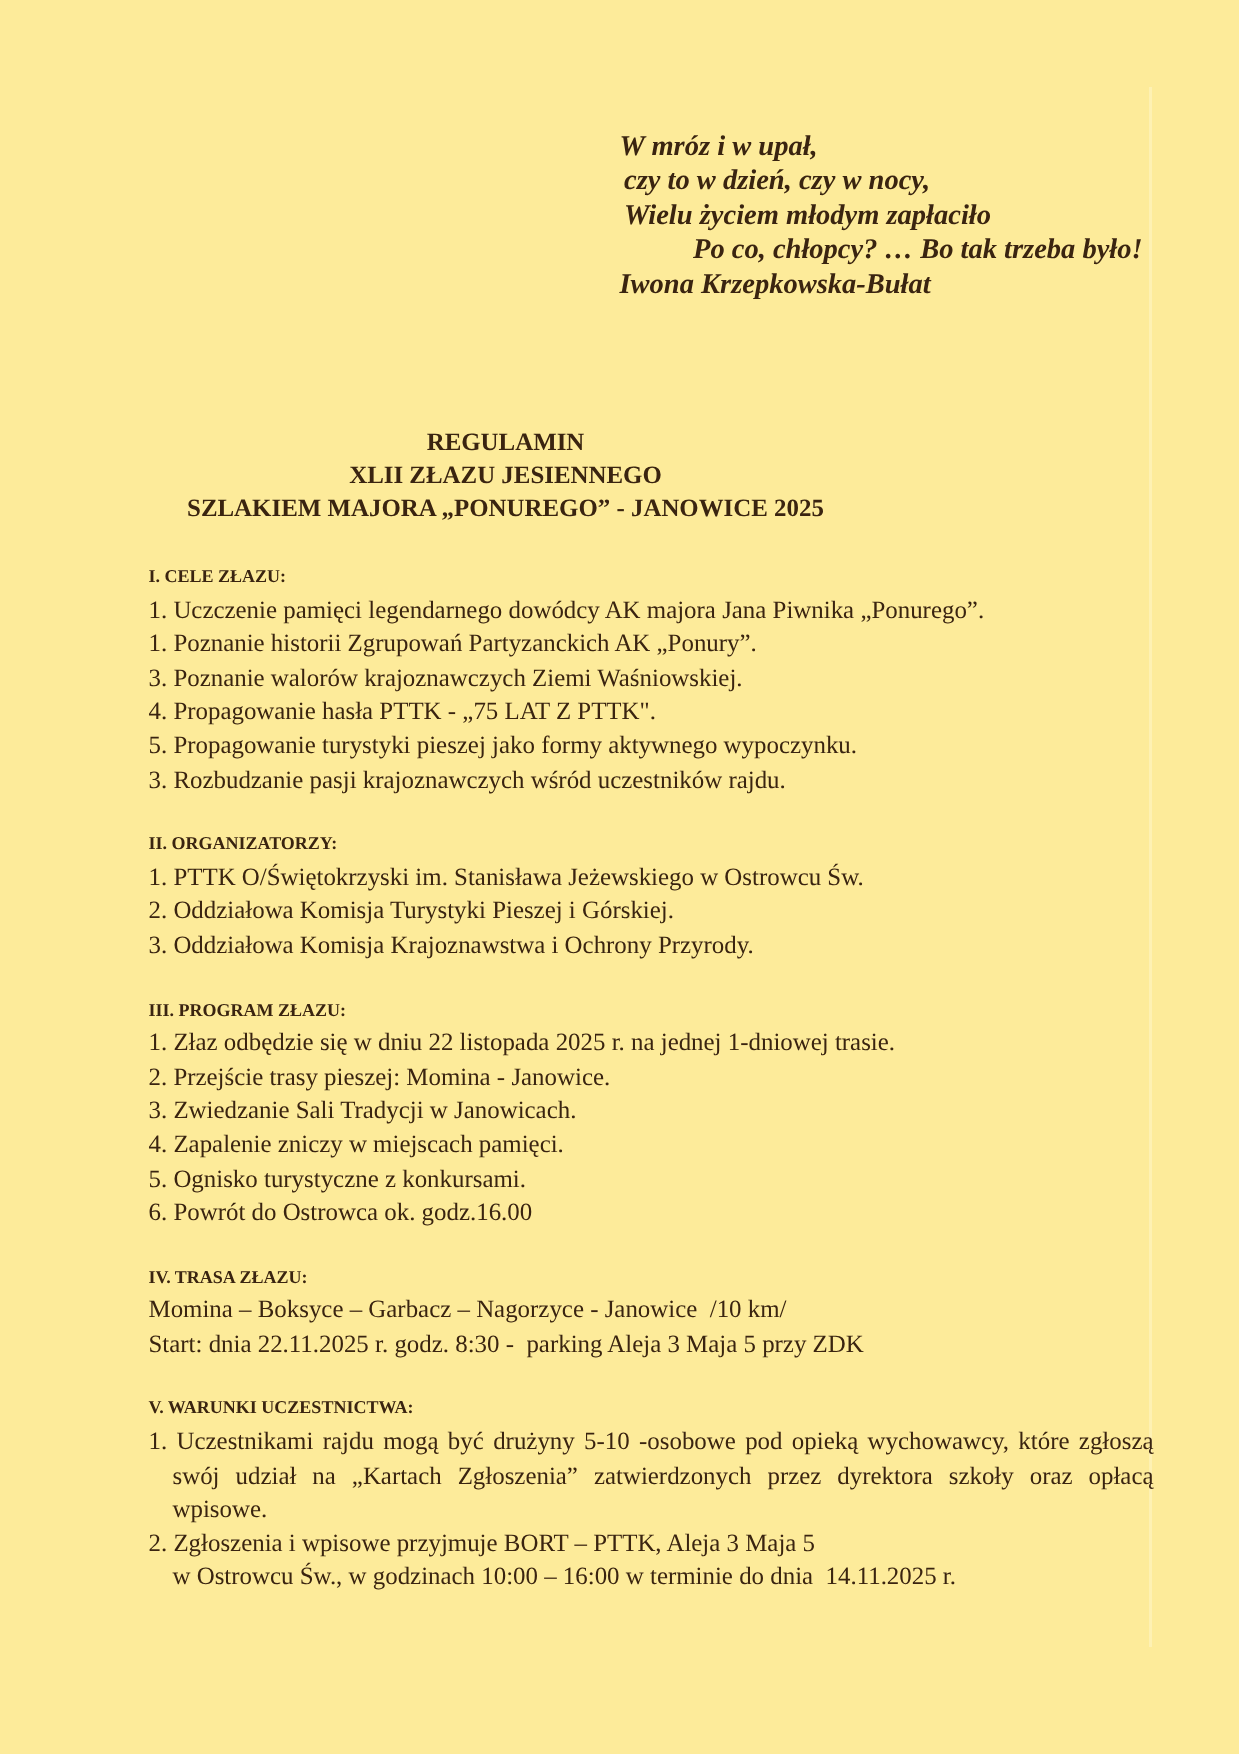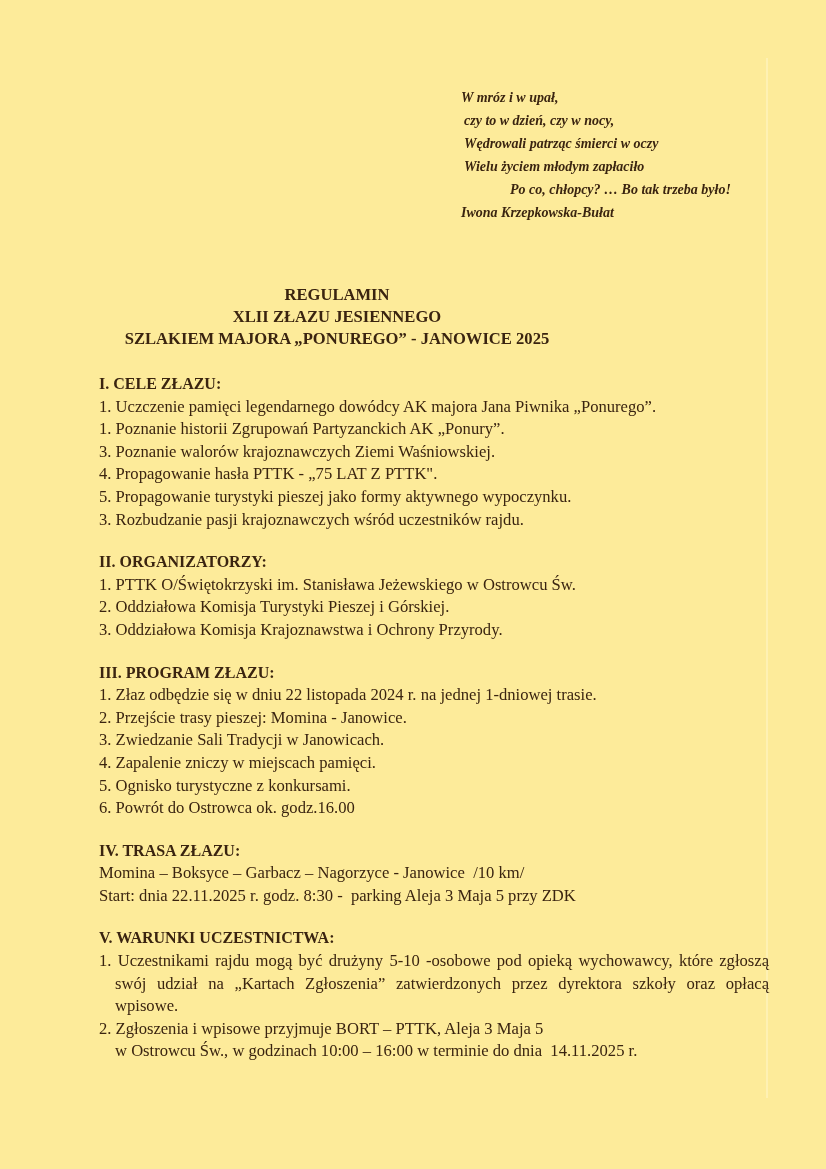--- a/index.html
+++ b/index.html
@@ -11,55 +11,54 @@
     position: relative;
     overflow: hidden;
   }
   .edge-line {
     position: absolute; left: 766px; top: 58px; width: 2px; height: 1040px;
     background: #fef3be; opacity: 0.7;
   }
   .poem {
     position: absolute; left: 413px; top: 86px;
     font-style: italic; font-weight: bold;
-    font-size: 14px; line-height: 23px; margin-left: 48px;
+    font-size: 19px; line-height: 23px;
   }
   .poem div { white-space: pre; }
   .poem .l1 { padding-left: 0; }
   .poem .l2 { padding-left: 3px; }
   .poem .l3 { padding-left: 3px; }
   .poem .l4 { padding-left: 3px; }
   .poem .l5 { padding-left: 49px; }
   .poem .author { font-weight: bold; text-align: left; width: 355px; }
   .title {
     position: absolute; left: 0; width: 654px; top: 284px;
     text-align: center; font-weight: bold; font-size: 16.6px; line-height: 22px;
   }
   .title div { padding-left: 20px; }
   .content {
     position: absolute; left: 99px; top: 373px; width: 670px;
     font-size: 16.6px; line-height: 22.6px;
   }
   .section { margin-bottom: 20px; }
   .section h2 {
-    margin: 0; font-size: 16px; font-weight: bold; line-height: 22.6px;
+    margin: 0; font-size: 12px; font-weight: bold; line-height: 22.6px;
   }
   .item { white-space: pre-wrap; }
   .justified { text-align: justify; text-align-last: left; }
   .hanging { padding-left: 16px; text-indent: -16px; }
 </style>
 </head>
 <body>
 
 <div class="edge-line"></div>
 
 <div class="poem">
   <div class="l1">W mróz i w upał,</div>
   <div class="l2">czy to w dzień, czy w nocy,</div>
-  <div class="l3">Wędrowali patrząc śmierci w oczy</div>
   <div class="l4">Wielu życiem młodym zapłaciło</div>
   <div class="l5">Po co, chłopcy? … Bo tak trzeba było!</div>
   <div class="author">Iwona Krzepkowska-Bułat</div>
 </div>
 
 <div class="title">
   <div>REGULAMIN</div>
   <div>XLII ZŁAZU JESIENNEGO</div>
   <div>SZLAKIEM MAJORA „PONUREGO” - JANOWICE 2025</div>
 </div>
@@ -78,21 +77,21 @@
 
   <div class="section">
     <h2>II. ORGANIZATORZY:</h2>
     <div class="item">1. PTTK O/Świętokrzyski im. Stanisława Jeżewskiego w Ostrowcu Św.</div>
     <div class="item">2. Oddziałowa Komisja Turystyki Pieszej i Górskiej.</div>
     <div class="item">3. Oddziałowa Komisja Krajoznawstwa i Ochrony Przyrody.</div>
   </div>
 
   <div class="section">
     <h2>III. PROGRAM  ZŁAZU:</h2>
-    <div class="item">1. Złaz odbędzie się w dniu 22 listopada 2024 r. na jednej 1-dniowej trasie.</div>
+    <div class="item">1. Złaz odbędzie się w dniu 22 listopada 2025 r. na jednej 1-dniowej trasie.</div>
     <div class="item">2. Przejście trasy pieszej: Momina - Janowice.</div>
     <div class="item">3. Zwiedzanie Sali Tradycji w Janowicach.</div>
     <div class="item">4. Zapalenie zniczy w miejscach pamięci.</div>
     <div class="item">5. Ognisko turystyczne z konkursami.</div>
     <div class="item">6. Powrót do Ostrowca ok. godz.16.00</div>
   </div>
 
   <div class="section">
     <h2>IV. TRASA ZŁAZU:</h2>
     <div class="item">Momina – Boksyce – Garbacz – Nagorzyce - Janowice  /10 km/</div>

